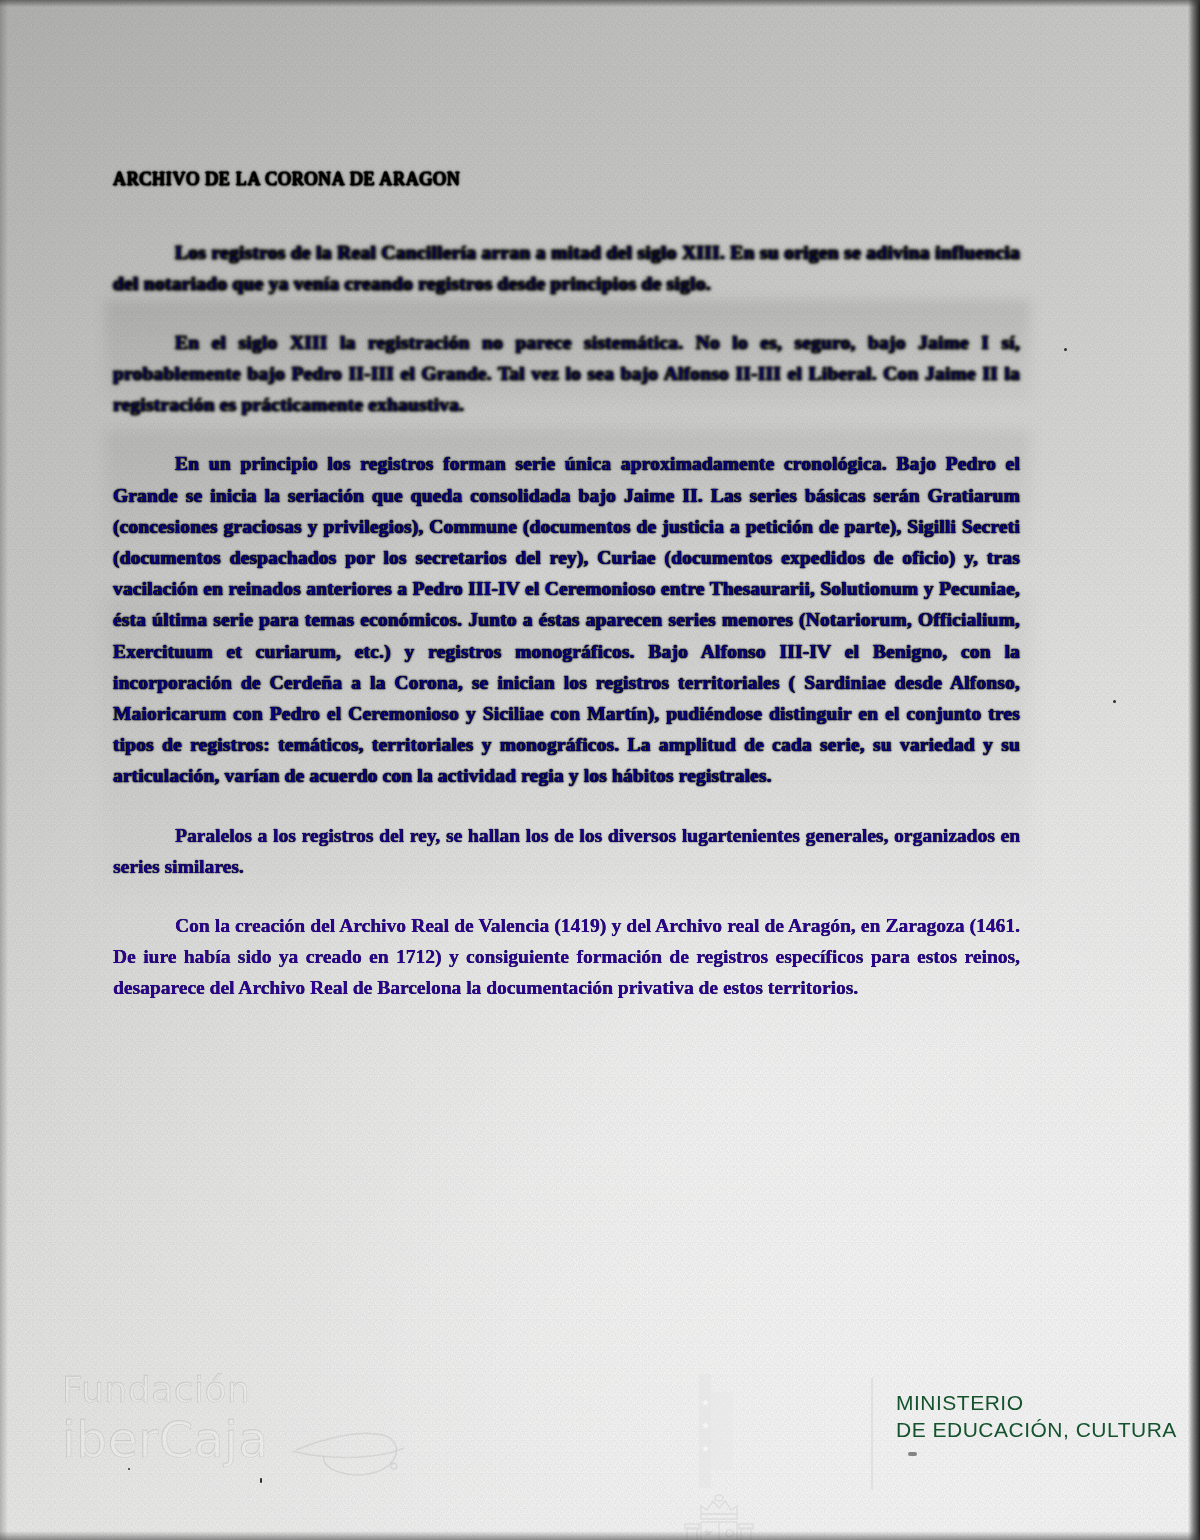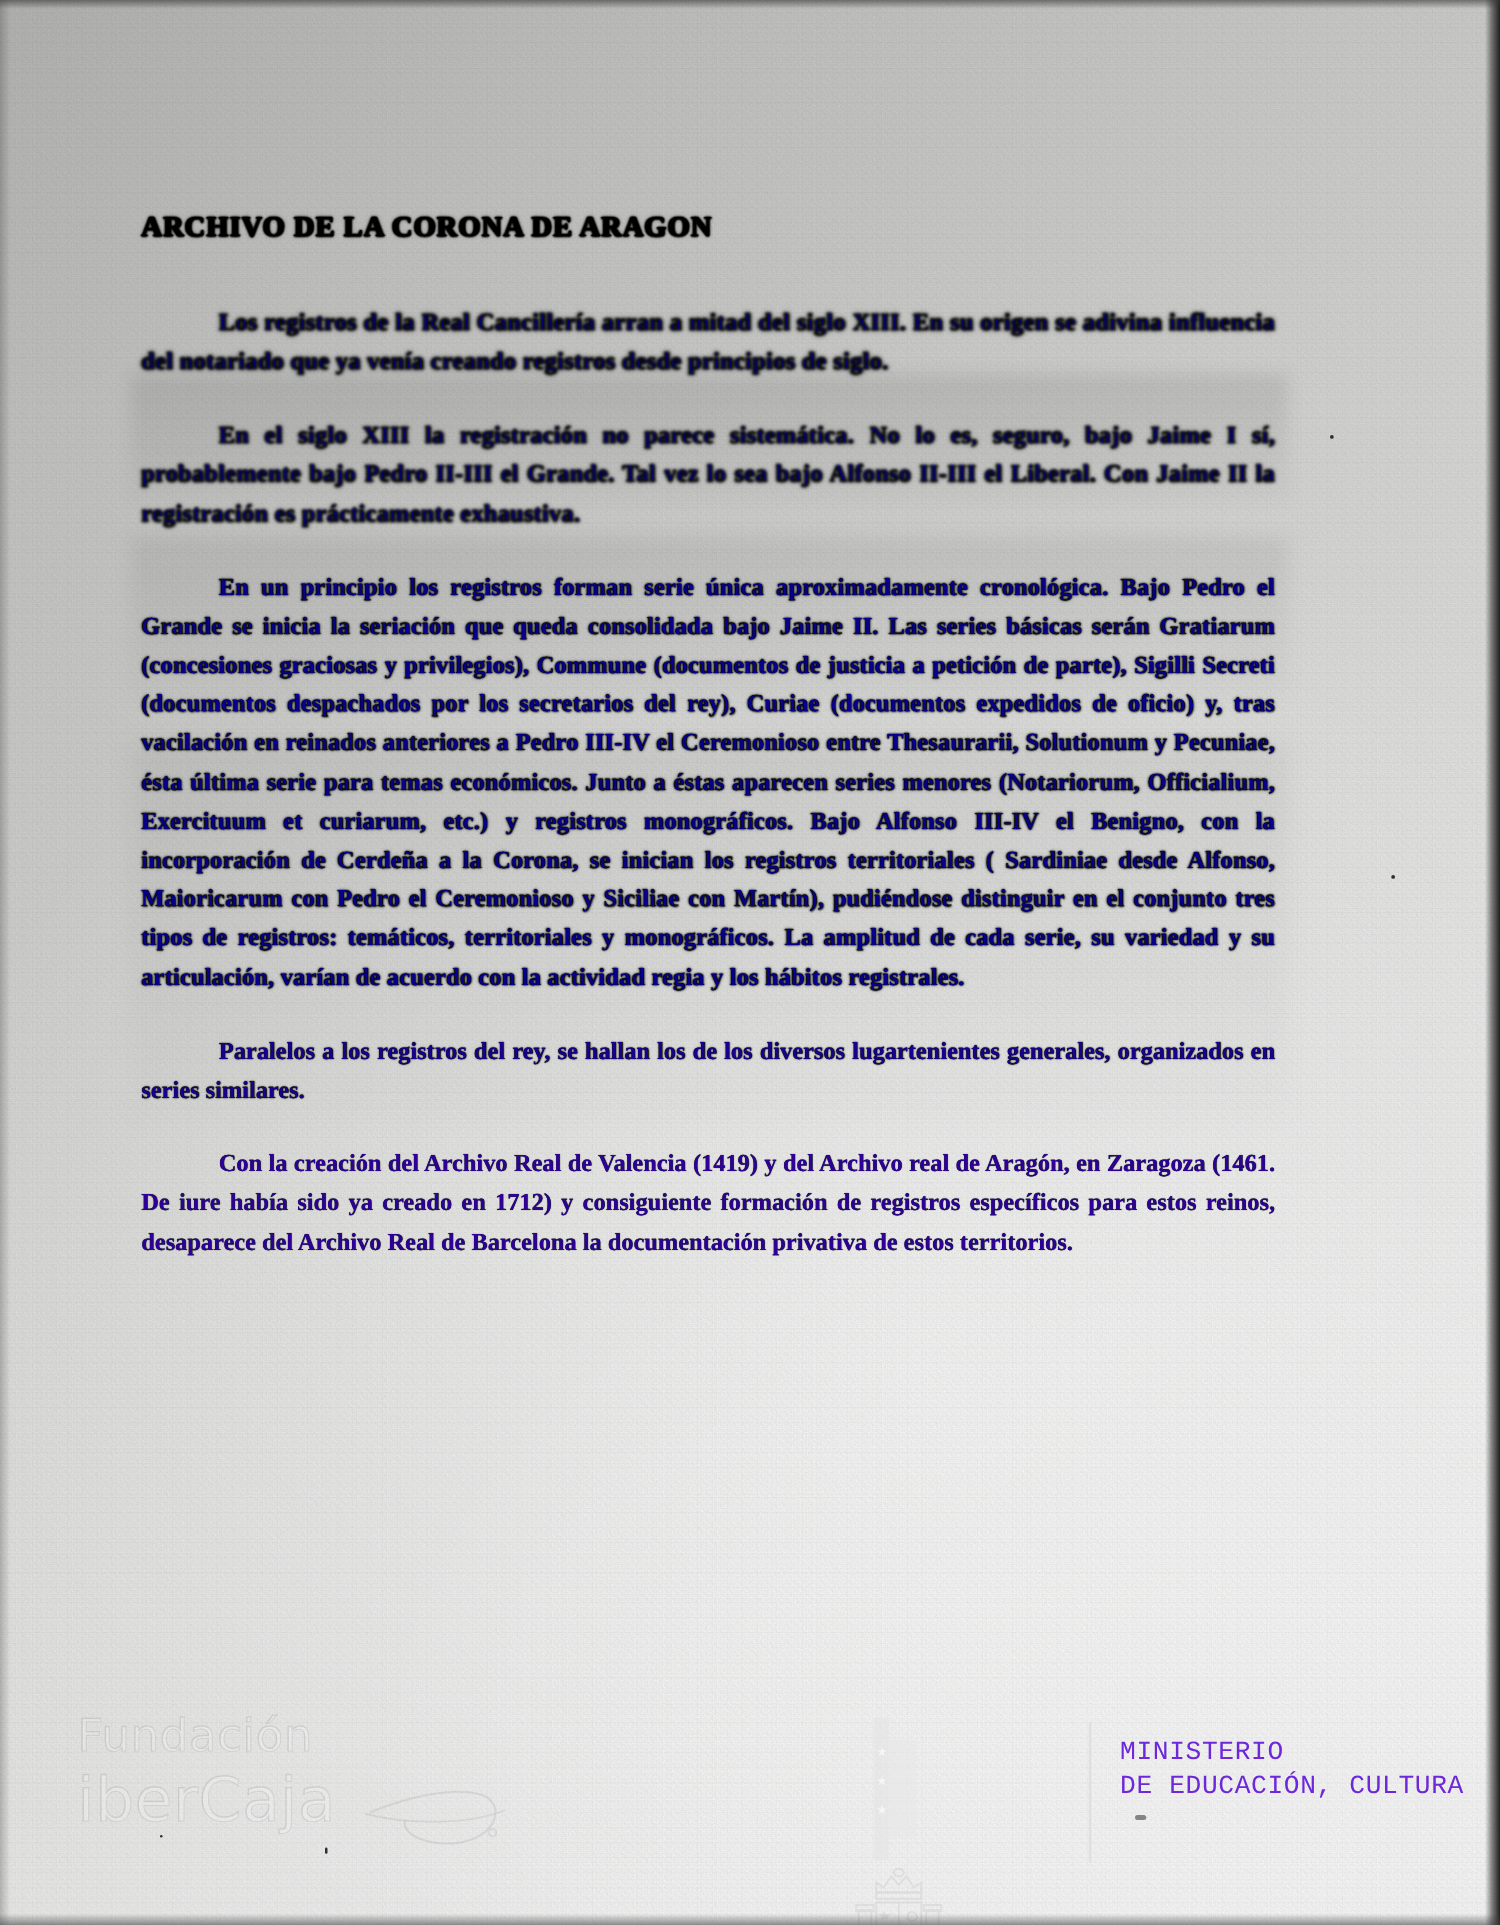--- a/index.html
+++ b/index.html
@@ -87,22 +87,22 @@
 
   
   .content {
     position: absolute;
     left: 113px;
     top: 168px;
     width: 907px;
   }
 
   .heading {
-    font-weight: bold;
-    font-size: 23px;
+    font-weight: normal;
+    font-size: 18px;
     letter-spacing: 0.7px;
     color: #0a0a0a;
     line-height: 1.25;
     margin: 0;
     
     text-shadow:
       0 0 1.1px #000, 0 0 2.2px rgba(0,0,0,0.95),
       0.8px 0 1.4px rgba(0,0,0,0.9), -0.8px 0 1.4px rgba(0,0,0,0.9),
       0 0.7px 1.6px rgba(0,0,0,0.85), 0 -0.6px 1.4px rgba(0,0,0,0.8),
       0 0 4px rgba(0,0,0,0.55);
@@ -249,24 +249,24 @@
     top: 10px;
     width: 2px;
     height: 112px;
     background: #e0e0e0;
   }
 
   .min-text {
     position: absolute;
     left: 896px;
     top: 22px;
-    font-family: Liberation Mono, monospace;
+    font-family: Liberation Sans, sans-serif;
     font-size: 21px;
     line-height: 1.28;
-    color: #6d28d9;
+    color: #14532d;
     letter-spacing: 0.5px;
     white-space: nowrap;
   }
 
   
   .speck { position: absolute; background: #2e2e2e; border-radius: 50%; pointer-events: none; }
 </style>
 </head>
 <body>
 

